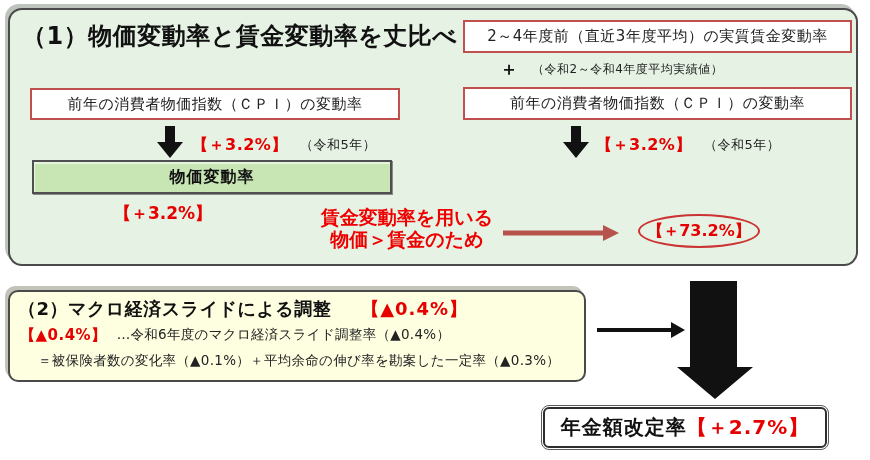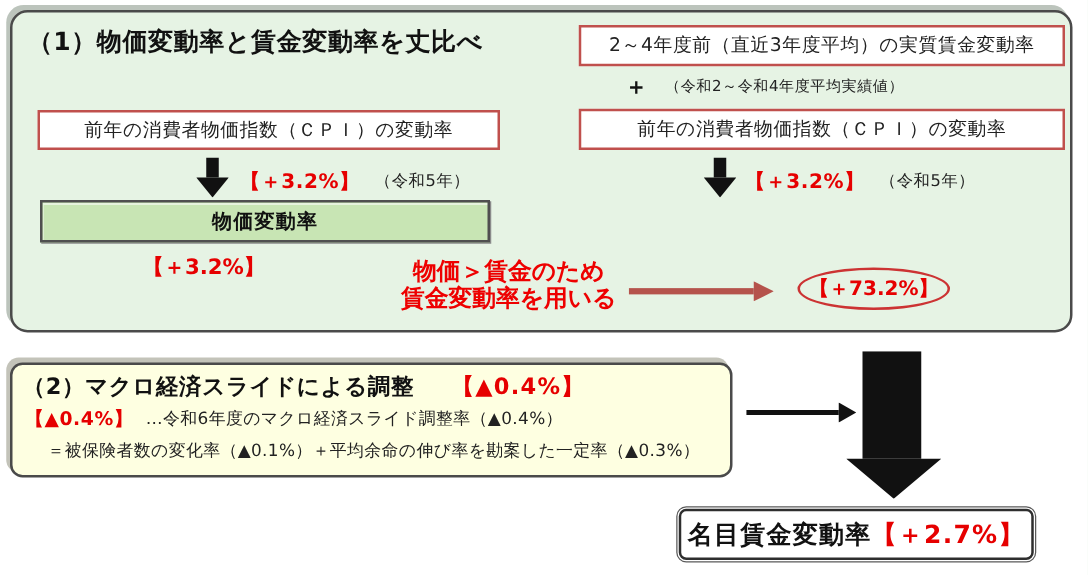--- a/index.html
+++ b/index.html
@@ -38,21 +38,21 @@
     border: 2px solid #2e2e2e;
     outline: 1px solid #5a5a5a;
     outline-offset: 1px;
     border-radius: 6px;
     display: flex; align-items: center; justify-content: center;
   }
 
   
   .s1-title {
     left: 22px; top: 20px;
-    font-size: 20px; font-weight: bold; color: #111;
+    font-size: 24px; font-weight: bold; color: #111;
     letter-spacing: 0.5px; white-space: nowrap;
   }
   .white-red-box {
     background: #ffffff;
     border: 2px solid #c0504d;
     display: flex; align-items: center; justify-content: center;
     font-size: 15px; color: #222;
     letter-spacing: 0.5px; white-space: nowrap;
   }
   .box-left-cpi  { left: 30px;  top: 88px; width: 370px; height: 32px; }
@@ -170,22 +170,22 @@
   </div>
 
   <div class="abs result-bar bar-price">
     <span>物価変動率</span>
   </div>
 
 
   <div class="abs under-rate">【＋3.2%】</div>
 
   <div class="abs compare-text">
+    <div>賃金変動率を用いる</div>
     <div>物価＞賃金のため</div>
-    <div>賃金変動率を用いる</div>
   </div>
 
   <svg class="abs" style="left:503px; top:225px;" width="116" height="16" viewBox="0 0 116 16">
     <rect x="0" y="5.5" width="100" height="5" fill="#b5534c"></rect>
     <polygon points="100,0 116,8 100,16" fill="#b5534c"></polygon>
   </svg>
 
   <div class="abs oval">
     <span>【＋73.2%】</span>
   </div>
@@ -208,17 +208,17 @@
     <rect x="0" y="6" width="74" height="4" fill="#111"></rect>
     <polygon points="74,0 88,8 74,16" fill="#111"></polygon>
   </svg>
 
   <svg class="abs" style="left:677px; top:281px;" width="76" height="118" viewBox="0 0 76 118">
     <rect x="13" y="0" width="47" height="86" fill="#111"></rect>
     <polygon points="0,86 76,86 38,118" fill="#111"></polygon>
   </svg>
 
   <div class="abs result-box">
-    <span class="result-label">名目賃金変動率</span>
+    <span class="result-label">年金額改定率</span>
     <span class="result-value">【＋2.7%】</span>
   </div>
 
 </div>
 
 </body></html>

